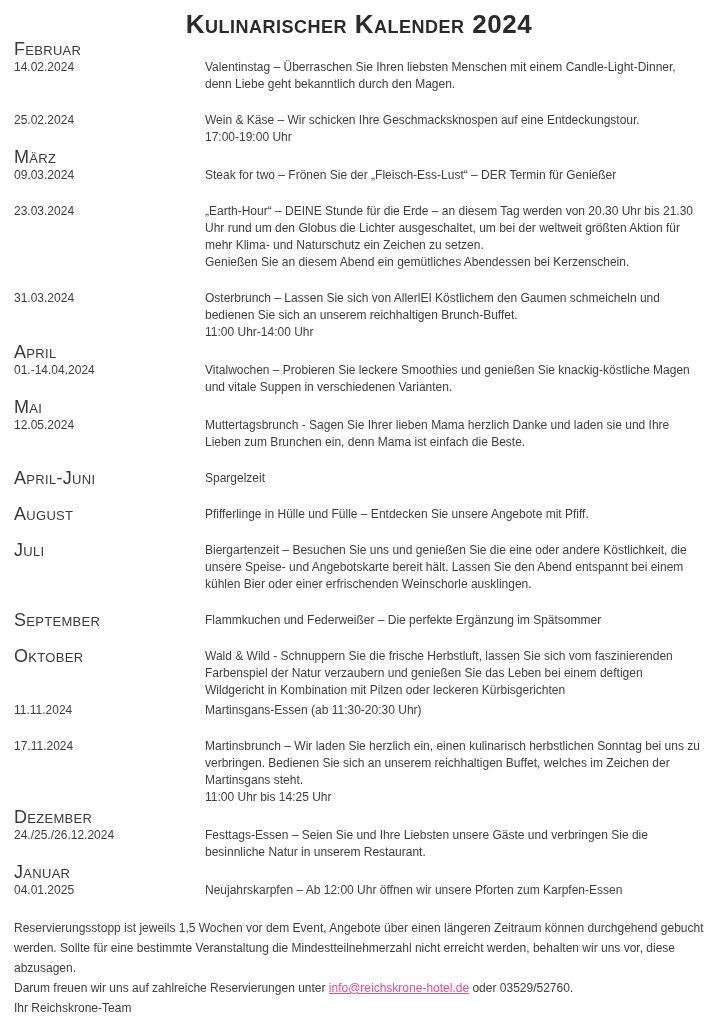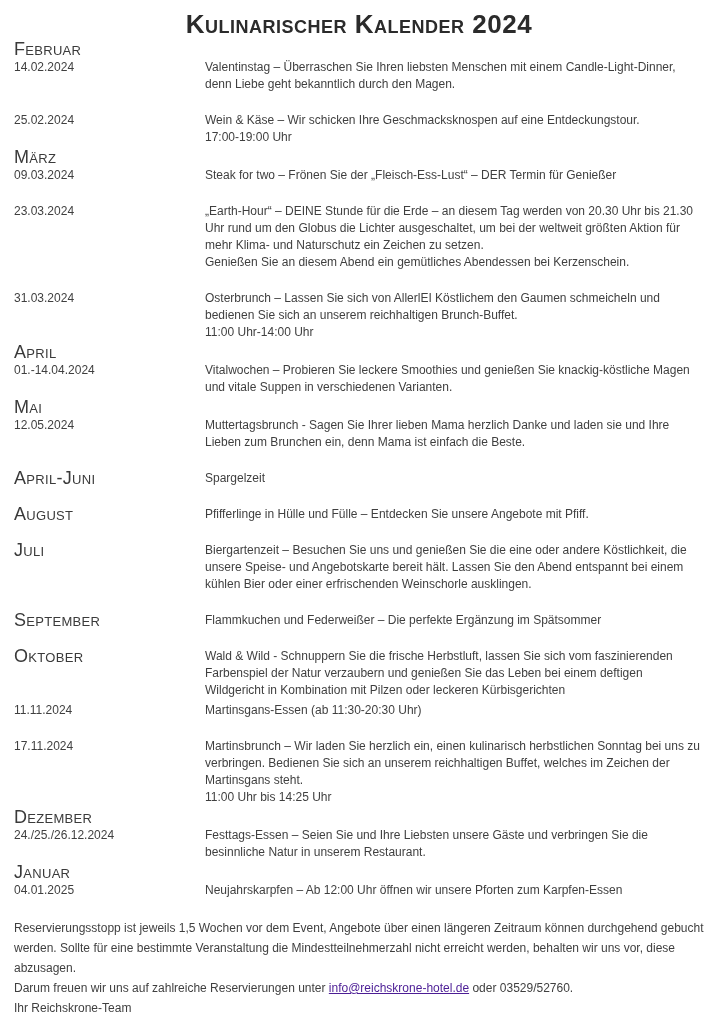--- a/index.html
+++ b/index.html
@@ -32,21 +32,21 @@
   .cell-right { flex: 1; white-space: pre-line; }
   .month-label {
     font-variant: small-caps;
     font-size: 18px;
     letter-spacing: 0.3px;
     color: #3a3a3a;
   }
   .date-label { font-size: 12px; color: #3f3f3f; }
   .footer { margin-top: 0; }
   .footer p { margin: 0; line-height: 20px; }
-  .email-link { color: #4c1d95; cursor: pointer; }
+  .email-link { color: #ec4899; cursor: pointer; }
 </style>
 </head>
 <body>
 
 <div class="page">
   <h1 class="title">Kulinarischer Kalender 2024</h1>
 
   <div class="calendar">
       <div class="row month">
         <div class="cell-left month-label">Februar</div>

